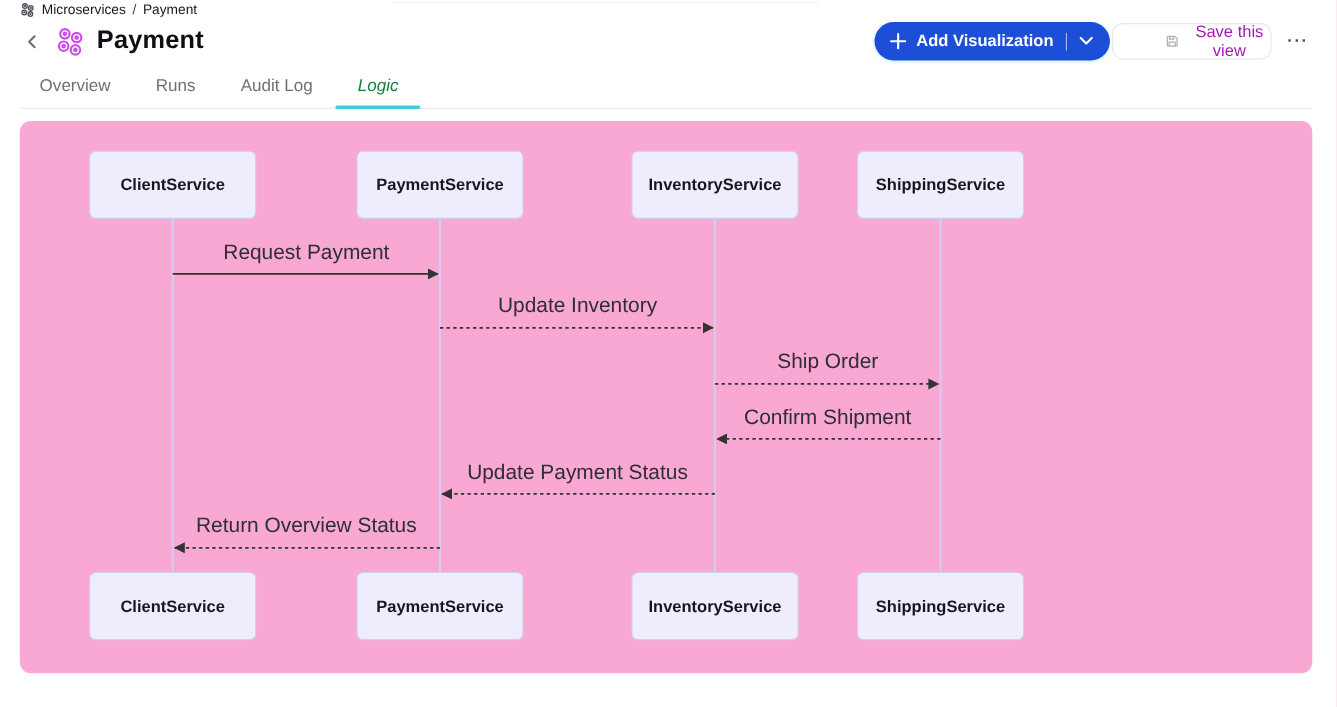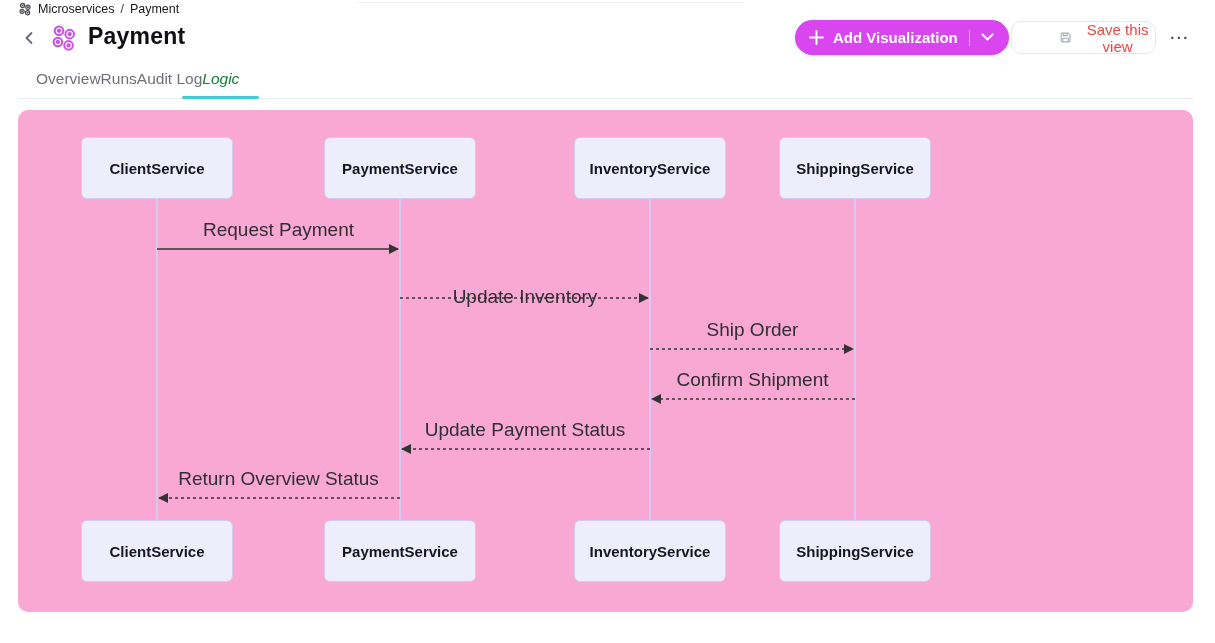--- a/index.html
+++ b/index.html
@@ -20,35 +20,35 @@
   .back-btn { position:absolute; left:20px; top:29px; width:18px; height:18px;
               background:none; border:none; cursor:pointer; display:flex;
               align-items:center; justify-content:center; }
   .title-icon { position:absolute; left:50px; top:24px; }
   .page-title { position:absolute; left:88px; top:23px; font-size:23px;
                 font-weight:700; color:#0e0e13; letter-spacing:.2px; }
 
   
   .btn-add { position:absolute; left:795px; top:20px; height:35px;
              display:flex; align-items:center; gap:9px; padding:0 15px 0 14px;
-             border:none; border-radius:18px; background:#d946ef; color:#fff;
+             border:none; border-radius:18px; background:#1d4ed8; color:#fff;
              font-family:inherit; font-size:15px; font-weight:600; cursor:pointer;
              box-shadow:0 1px 3px rgba(62,205,214,.35); }
   .btn-add .vdiv { width:1px; height:16px; background:rgba(255,255,255,.6); margin:0 2px; }
   .btn-save { position:absolute; left:1011px; top:21px; height:33px; width:145px;
               display:flex; align-items:center; justify-content:center; gap:8px;
               border:1px solid #e7e8ec; border-radius:10px; background:#fff;
-              color:#ef4444; font-family:inherit; font-size:15px; cursor:pointer;padding-left:47px; }
+              color:#a21caf; font-family:inherit; font-size:15px; cursor:pointer;padding-left:47px; }
   .btn-more { position:absolute; left:1164px; top:25px; width:32px; height:24px;
               background:none; border:none; color:#4b4b53; font-size:15px;
               font-weight:700; letter-spacing:1.5px; cursor:pointer; }
 
   
   .tabs { position:absolute; left:18px; top:59px; width:1175px; height:40px;
-          border-bottom:1px solid #e8e9ec; display:flex; 
+          border-bottom:1px solid #e8e9ec; display:flex; gap:41px;
           padding-left:18px; font-size:15.5px; color:#6f6f78; }
   .tab { position:relative; display:flex; align-items:center; cursor:pointer; }
   .tab.active { color:#15803d;font-style:italic; }
   .tab.active::after { content:""; position:absolute; left:-20px; right:-20px;
                        bottom:-1px; height:3px; background:#3fcdd6; border-radius:2px; }
 
   
   .canvas { position:absolute; left:18px; top:110px; width:1175px; height:502px;
             background:#f9a8d4; border-radius:10px; }
   .canvas svg { position:absolute; left:0; top:0; }
@@ -150,18 +150,18 @@
     </svg>
     <div class="actor" style="left: 63px; top: 27px;">ClientService</div>
     <div class="actor" style="left: 63px; top: 410px;">ClientService</div>
     <div class="actor" style="left: 306px; top: 27px;">PaymentService</div>
     <div class="actor" style="left: 306px; top: 410px;">PaymentService</div>
     <div class="actor" style="left: 556px; top: 27px;">InventoryService</div>
     <div class="actor" style="left: 556px; top: 410px;">InventoryService</div>
     <div class="actor" style="left: 761px; top: 27px;">ShippingService</div>
     <div class="actor" style="left: 761px; top: 410px;">ShippingService</div>
     <div class="msg-label" style="left: 260.5px; top: 131px;">Request Payment</div>
-    <div class="msg-label" style="left: 507px; top: 180px; margin-top: 18px;">Update Inventory</div>
+    <div class="msg-label" style="left: 507px; top: 180px;">Update Inventory</div>
     <div class="msg-label" style="left: 734.5px; top: 231px;">Ship Order</div>
     <div class="msg-label" style="left: 734.5px; top: 281px;">Confirm Shipment</div>
     <div class="msg-label" style="left: 507px; top: 331px;">Update Payment Status</div>
     <div class="msg-label" style="left: 260.5px; top: 380px;">Return Overview Status</div>
   </div>
 
 </body></html>

